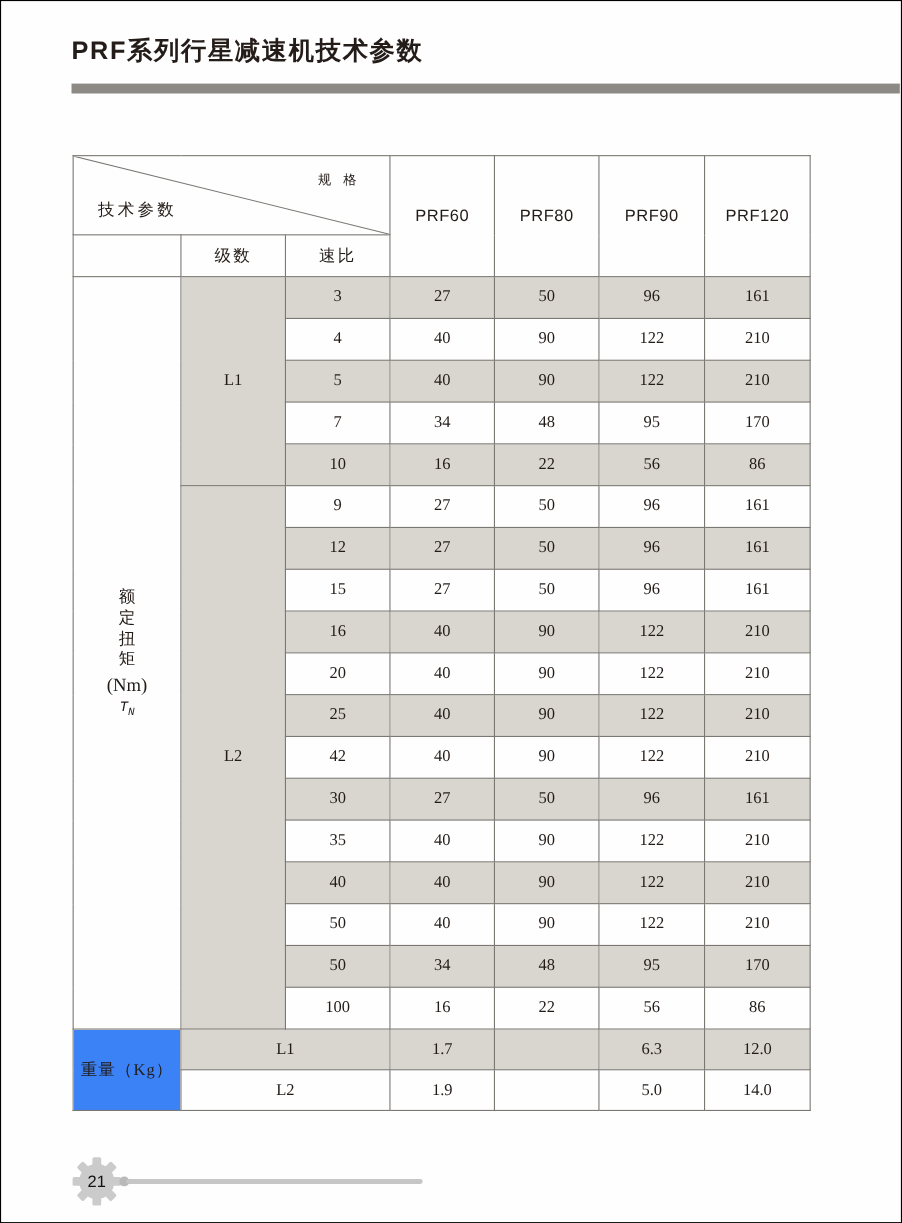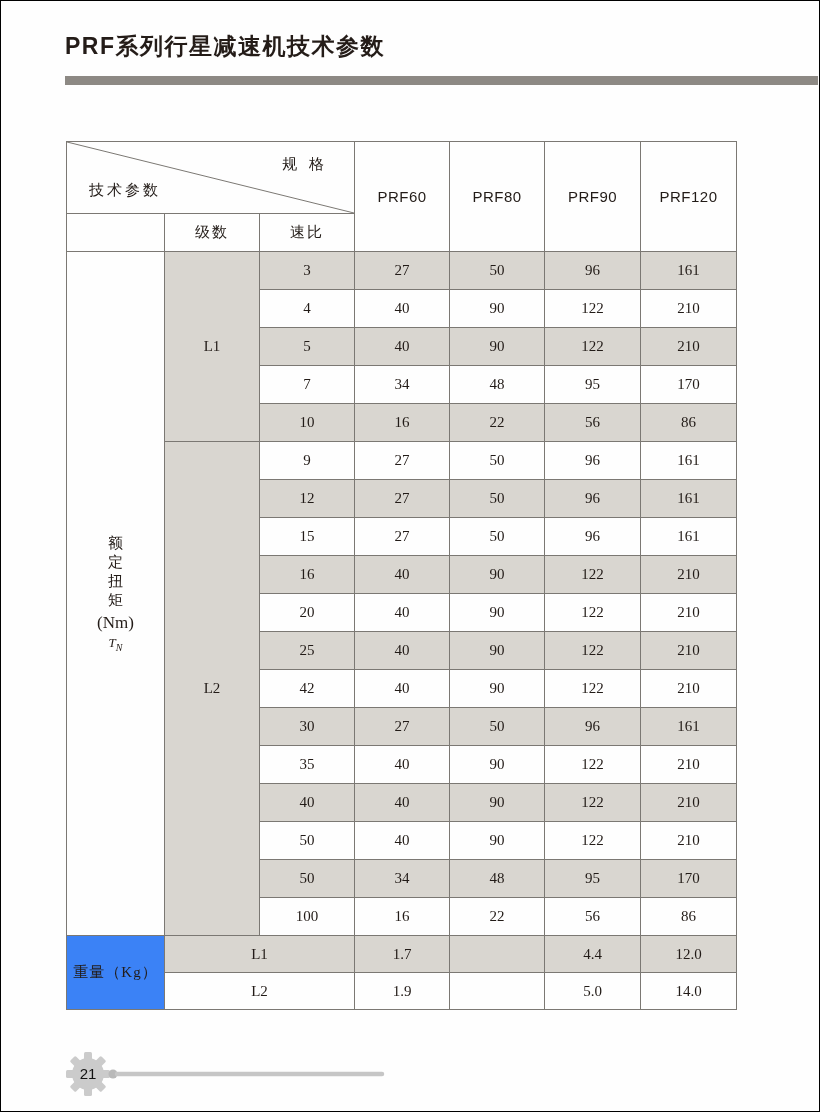--- a/index.html
+++ b/index.html
@@ -28,27 +28,27 @@
     overflow:hidden;
   }
   .spec-table tr.hdr-row-1 { height:72px; }
   .spec-table tr.hdr-row-2 { height:38px; }
   .spec-table tr.data-row  { height:38px; }
   .spec-table tr.weight-row{ height:37px; }
   .shaded { background:#d9d6d0; }
   .stage-cell { background:#d9d6d0; font-size:15px; }
   .corner-cell { position:relative; }
   .corner-cell svg { position:absolute; left:0; top:0; width:100%; height:100%; display:block; }
-  .corner-spec  { position:absolute; top:13px; right:26px; letter-spacing:4px; font-size:15px; }
+  .corner-spec  { position:absolute; top:13px; right:26px; letter-spacing:4px; font-size:12px; }
   .corner-param { position:absolute; bottom:13px; left:22px; letter-spacing:3px; font-size:15px;margin-top:37px; }
   .model-th { font-family:"Liberation Sans", sans-serif; font-size:15px; letter-spacing:0.5px; }
   .torque-label-cell { background:#fefefe; }
   .vtext span { display:block; line-height:19px; font-size:15px; }
   .torque-unit { font-size:17px; margin-top:3px; }
-  .torque-sym { font-size:13px; font-style:italic; margin-top:2px; font-family:Liberation Serif, serif; }
+  .torque-sym { font-size:13px; font-style:italic; margin-top:2px; font-family:Liberation Mono, monospace; }
   .torque-sym sub { font-size:10px; }
   .weight-label-cell { letter-spacing:1px; font-size:15px; background:#3b82f6; }
   .footer-art { position:absolute; left:60px; top:1048px; }
 </style>
 </head>
 <body>
 
 <div class="page">
 
   <div class="page-title">PRF系列行星减速机技术参数</div>
@@ -221,21 +221,21 @@
           <td class="value-cell">16</td>
           <td class="value-cell">22</td>
           <td class="value-cell">56</td>
           <td class="value-cell">86</td>
         </tr>
         <tr class="weight-row">
           <td class="weight-label-cell" rowspan="2">重量（Kg）</td>
           <td class="weight-stage shaded" colspan="2">L1</td>
           <td class="value-cell shaded">1.7</td>
           <td class="value-cell shaded"></td>
-          <td class="value-cell shaded">4.4</td>
+          <td class="value-cell shaded">6.3</td>
           <td class="value-cell shaded">12.0</td>
         </tr>
         <tr class="weight-row">
           <td class="weight-stage" colspan="2">L2</td>
           <td class="value-cell">1.9</td>
           <td class="value-cell"></td>
           <td class="value-cell">5.0</td>
           <td class="value-cell">14.0</td>
         </tr>
       </tbody>

